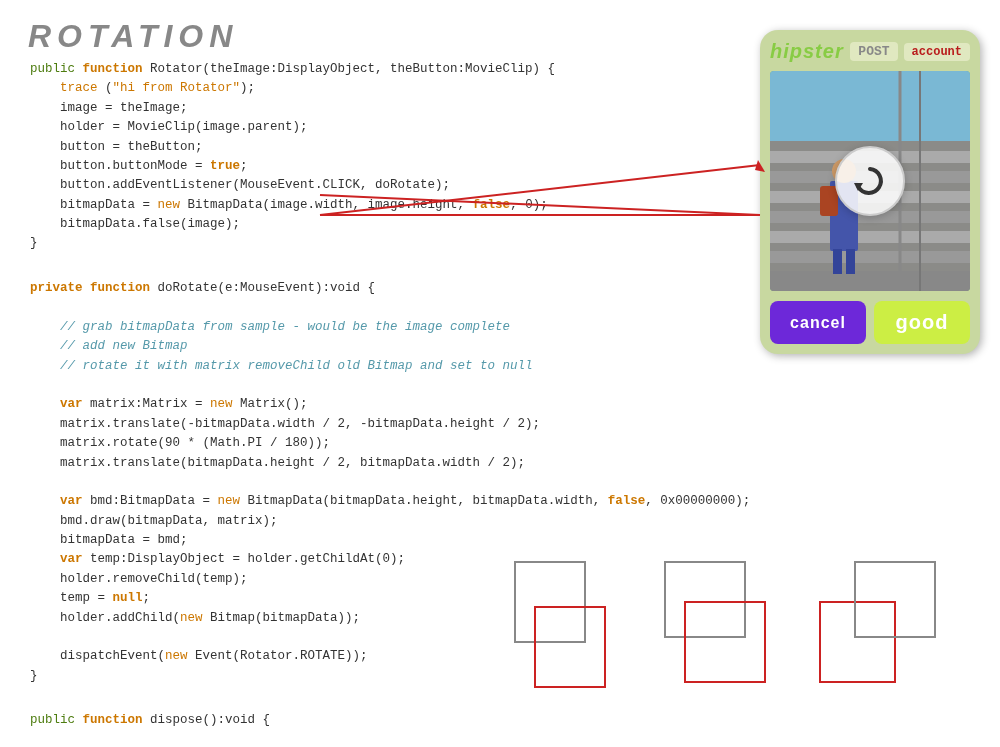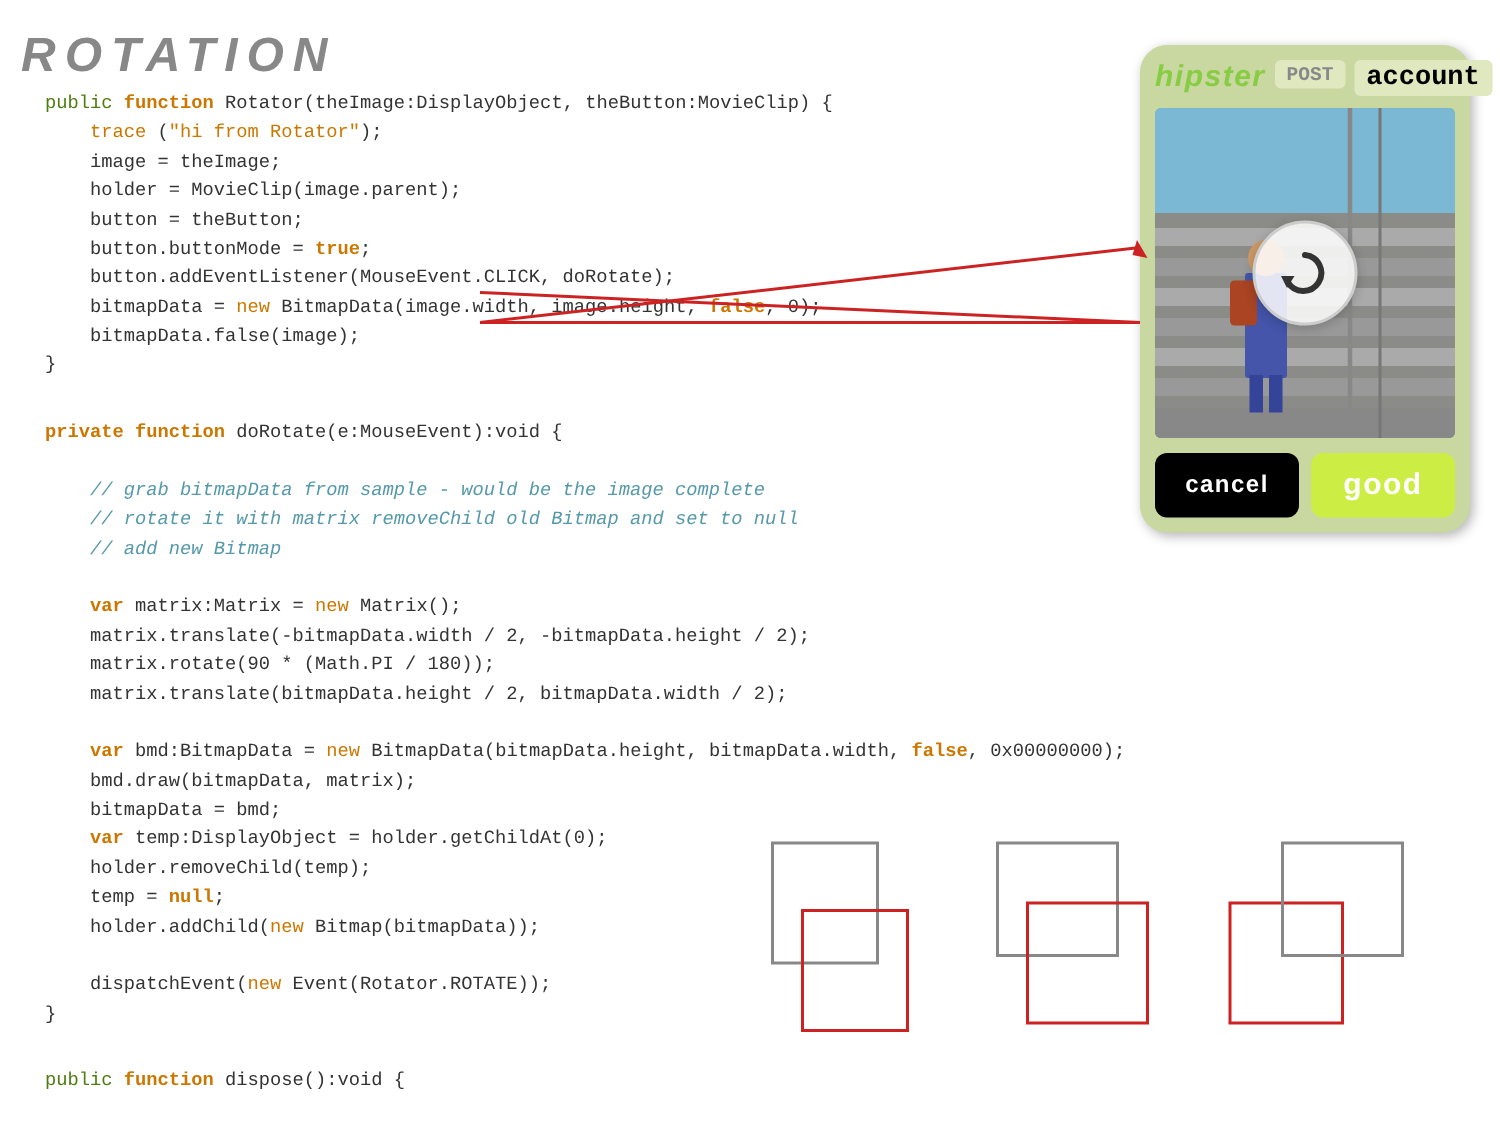--- a/index.html
+++ b/index.html
@@ -11,21 +11,21 @@
       overflow: hidden;
       position: relative;
     }
 
     .page-title {
       font-family: Arial, sans-serif;
       font-size: 32px;
       font-weight: bold;
       letter-spacing: 6px;
       color: #888;
-      padding: 18px 30px 10px 14px;
+      padding: 18px 30px 10px 28px;
       font-style: italic;
     }
 
     .code-area {
       position: absolute;
       top: 60px;
       left: 30px;
       width: 580px;
       font-size: 12.5px;
       line-height: 1.55;
@@ -56,21 +56,21 @@
       right: 20px;
       width: 220px;
       background: #c8d8a0;
       border-radius: 18px;
       padding: 10px;
       box-shadow: 2px 2px 8px rgba(0,0,0,0.3);
     }
 
     .phone-nav {
       display: flex;
-      align-items: flex-start;
+      align-items: center;
       margin-bottom: 8px;
       gap: 6px;
     }
 
     .phone-logo {
       font-family: Arial, sans-serif;
       font-size: 20px;
       font-weight: bold;
       color: #88cc44;
       font-style: italic;
@@ -81,23 +81,23 @@
     .phone-nav-post {
       font-size: 13px;
       font-weight: bold;
       color: #888;
       background: #e0e8c0;
       padding: 2px 8px;
       border-radius: 4px;
     }
 
     .phone-nav-account {
-      font-size: 18px;
-      font-weight: bold;
-      color: #000000;
+      font-size: 12px;
+      font-weight: bold;
+      color: #b91c1c;
       background: #e0e8c0;
       padding: 2px 8px;
       border-radius: 4px;
     }
 
     .phone-image-container {
       position: relative;
       width: 100%;
       height: 220px;
       background: #6aaa88;
@@ -124,21 +124,21 @@
     }
 
     .phone-buttons {
       display: flex;
       gap: 8px;
       margin-top: 10px;
     }
 
     .btn-cancel {
       flex: 1;
-      background: #000000;
+      background: #6d28d9;
       border: none;
       border-radius: 8px;
       padding: 10px 0;
       font-size: 16px;
       font-weight: bold;
       color: #fff;
       font-family: Arial, sans-serif;
       cursor: pointer;
       letter-spacing: 1px;
     }
@@ -195,22 +195,22 @@
     <div class="code-line">    bitmapData = <span class="kw-new">new</span> BitmapData(image.width, image.height, <span class="kw-false">false</span>, 0);</div>
     <div class="code-line">    bitmapData.false(image);</div>
     <div class="code-line">}</div>
   </div>
 
   <div class="code-block">
     <div class="code-line">&nbsp;</div>
     <div class="code-line"><span class="kw-private">private</span> <span class="kw-function">function</span> doRotate(e:MouseEvent):void {</div>
     <div class="code-line">&nbsp;</div>
     <div class="code-line comment">    // grab bitmapData from sample - would be the image complete</div>
+    <div class="code-line comment">    // add new Bitmap</div>
     <div class="code-line comment">    // rotate it with matrix removeChild old Bitmap and set to null</div>
-    <div class="code-line comment">    // add new Bitmap</div>
     <div class="code-line">&nbsp;</div>
     <div class="code-line">    <span class="kw-var">var</span> matrix:Matrix = <span class="kw-new">new</span> Matrix();</div>
     <div class="code-line">    matrix.translate(-bitmapData.width / 2, -bitmapData.height / 2);</div>
     <div class="code-line">    matrix.rotate(90 * (Math.PI / 180));</div>
     <div class="code-line">    matrix.translate(bitmapData.height / 2, bitmapData.width / 2);</div>
     <div class="code-line">&nbsp;</div>
     <div class="code-line">    <span class="kw-var">var</span> bmd:BitmapData = <span class="kw-new">new</span> BitmapData(bitmapData.height, bitmapData.width, <span class="kw-false">false</span>, 0x00000000);</div>
     <div class="code-line">    bmd.draw(bitmapData, matrix);</div>
     <div class="code-line">    bitmapData = bmd;</div>
     <div class="code-line">    <span class="kw-var">var</span> temp:DisplayObject = holder.getChildAt(0);</div>

